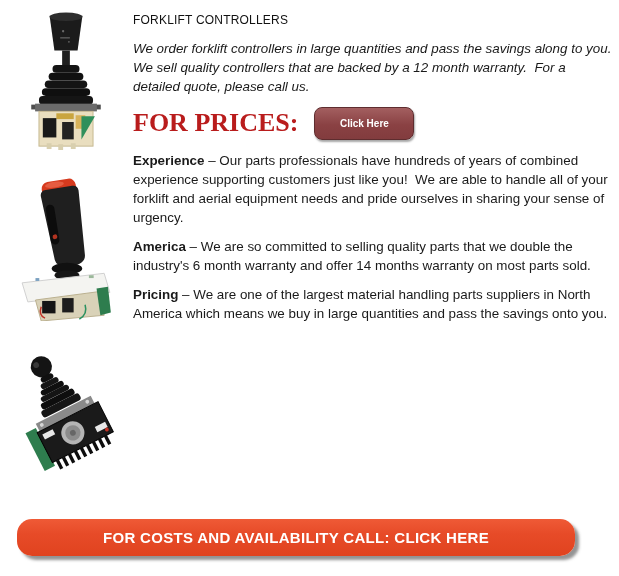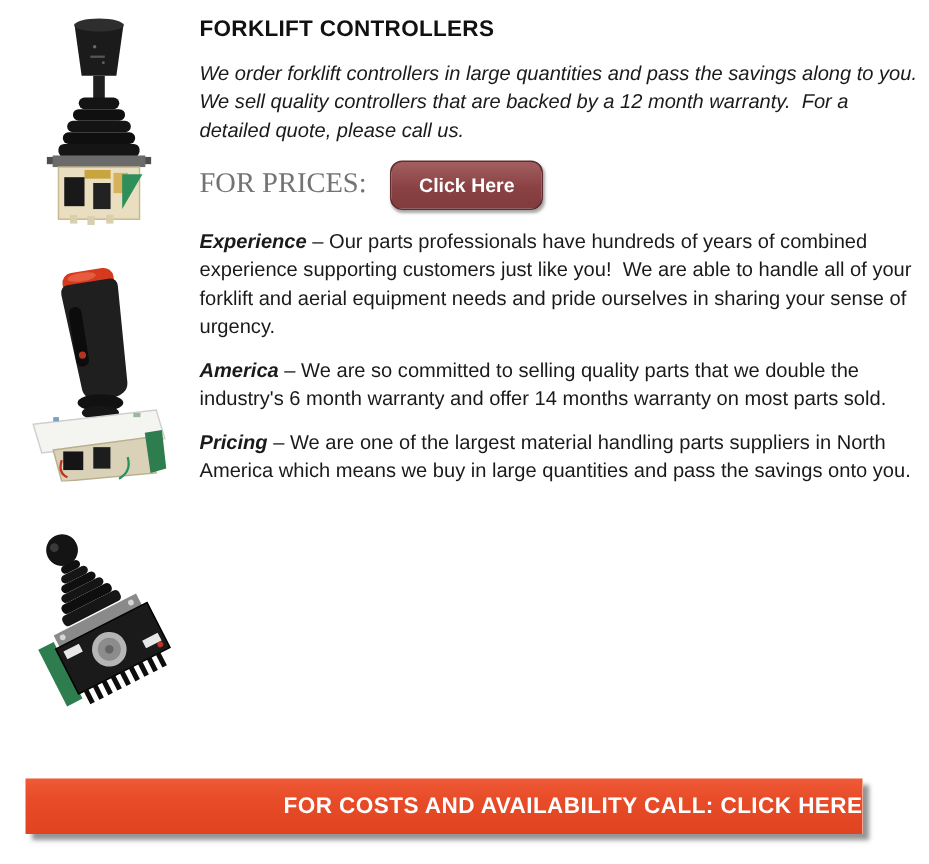--- a/index.html
+++ b/index.html
@@ -3,50 +3,50 @@
 <meta charset="utf-8">
 <style>
   html,body{margin:0;padding:0;}
   body{
     width:619px;height:576px;position:relative;background:#ffffff;
     font-family:"Liberation Sans",sans-serif;color:#1a1a1a;overflow:hidden;
   }
   .photo{position:absolute;}
   .content{position:absolute;left:133px;top:0;width:481px;}
   .page-title{
-    margin:9px 0 0 0;font-size:15px;font-weight:700;color:#111;
+    margin:9px 0 0 0;font-size:12px;font-weight:400;color:#111;
     letter-spacing:0.2px;line-height:22px;
   }
   .intro{
     margin:8px 0 0 0;font-size:13.4px;line-height:19px;white-space:pre-wrap;font-style:italic;
   }
   .prices-row{
     margin-top:9px;height:36px;display:flex;align-items:center;gap:16px;
   }
   .for-prices{
-    font-family:"Liberation Serif",serif;font-weight:normal;font-size:19px;
-    color:#737373;line-height:30px;
+    font-family:"Liberation Serif",serif;font-weight:bold;font-size:26px;
+    color:#b91c1c;line-height:30px;
   }
   .click-btn{
     min-width:100px;height:33px;padding:0 18px;border-radius:8px;
     background:linear-gradient(180deg,#a35f60 0%,#8a4143 55%,#823c3e 100%);
-    border:1px solid #5e2d2f;color:#ffffff;font-weight:bold;font-size:13px;
+    border:1px solid #5e2d2f;color:#ffffff;font-weight:bold;font-size:10px;
     font-family:"Liberation Sans",sans-serif;cursor:pointer;
     box-shadow:1px 2px 2px rgba(0,0,0,0.35);
   }
   .sect{
     margin:10px 0 0 0;font-size:13.4px;line-height:19px;white-space:pre-wrap;
   }
   .sect:first-of-type{margin-top:11px;}
-  .sect b{font-weight:bold;font-style:italic;}
+  .sect b{font-weight:bold;}
   .cta-banner{
     position:absolute;left:17px;top:519px;width:558px;height:37px;
     background:linear-gradient(180deg,#ef5a36 0%,#e74b28 40%,#e0431f 100%);
     box-shadow:4px 4px 3px rgba(60,60,60,0.55);
-    display:flex;align-items:center;justify-content:flex-end;cursor:pointer;
+    display:flex;align-items:center;justify-content:center;cursor:pointer;border-radius:15px;
   }
   .cta-banner span{
     color:#ffffff;font-weight:bold;font-size:15px;letter-spacing:0.3px;
   }
 </style>
 </head>
 <body>
 
 <svg class="photo" style="left:16px;top:10px;" width="100" height="140" viewBox="0 0 100 145" aria-hidden="true">
   <g>

